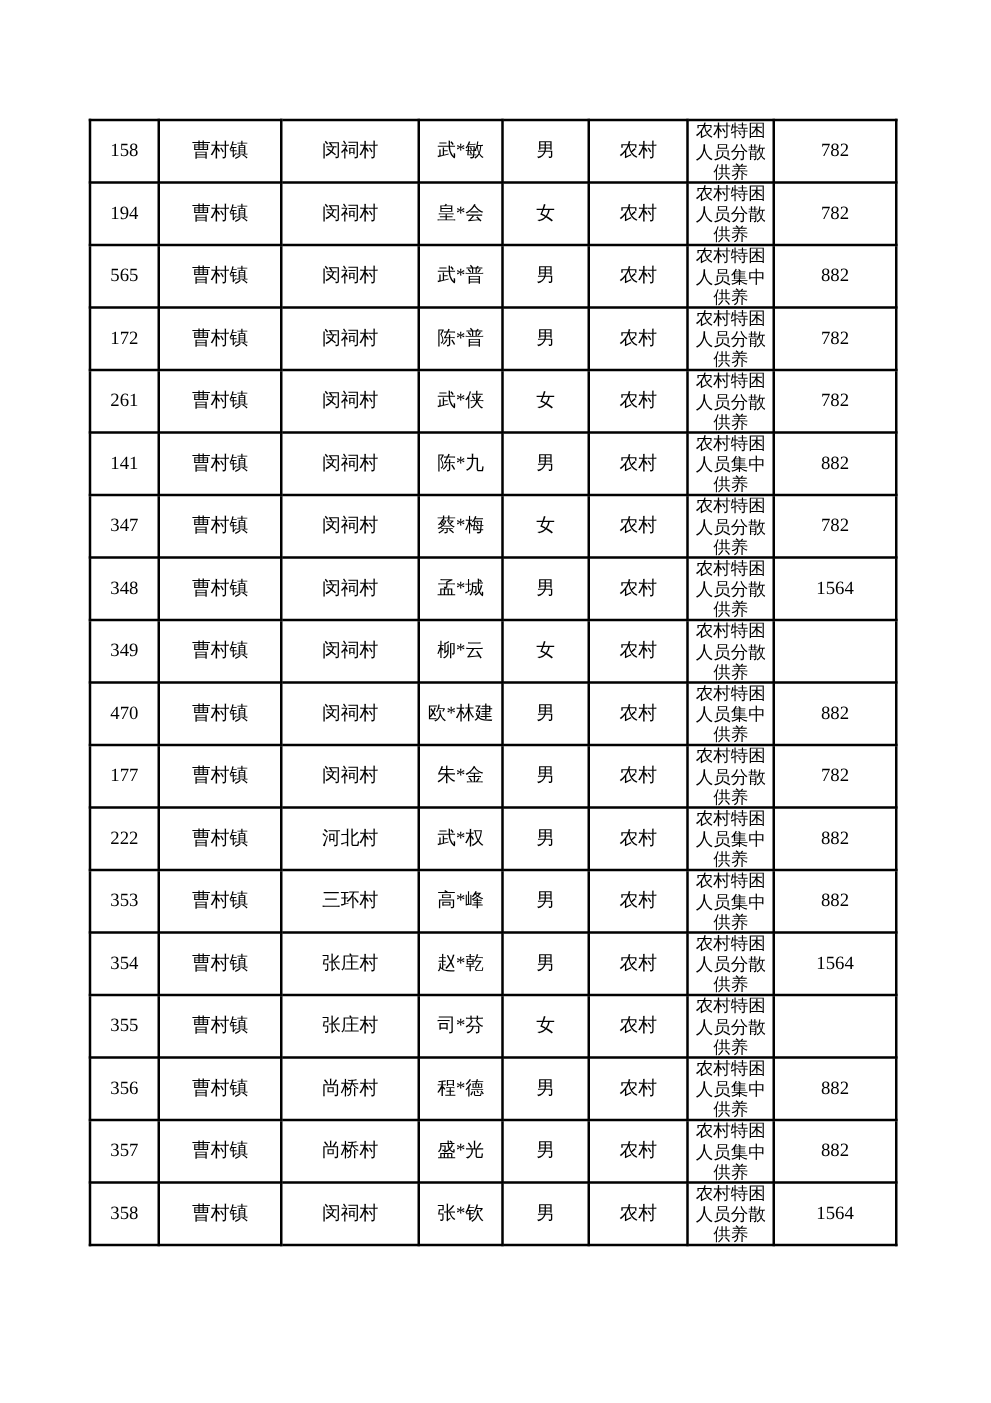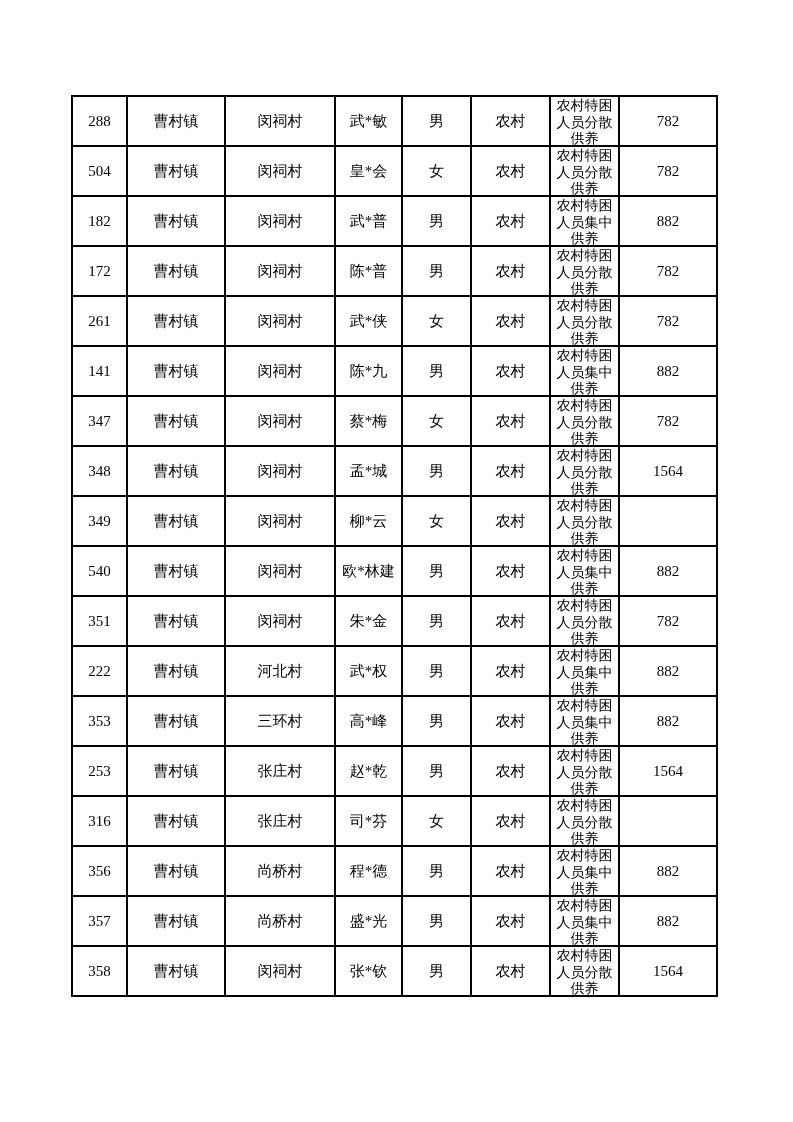--- a/index.html
+++ b/index.html
@@ -79,45 +79,45 @@
       <col class="w-town">
       <col class="w-village">
       <col class="w-name">
       <col class="w-gender">
       <col class="w-area">
       <col class="w-cat">
       <col class="w-amt">
     </colgroup>
     <tbody id="table-body">
         <tr>
-    <td class="c-no">288</td>
+    <td class="c-no">158</td>
     <td class="c-town">曹村镇</td>
     <td class="c-village">闵祠村</td>
     <td class="c-name">武*敏</td>
     <td class="c-gender">男</td>
     <td class="c-area">农村</td>
     <td class="c-cat">
       <span class="cat-wrap">农村特困人员分散供养</span>
     </td>
     <td class="c-amt">782</td>
   </tr>
         <tr>
-    <td class="c-no">504</td>
+    <td class="c-no">194</td>
     <td class="c-town">曹村镇</td>
     <td class="c-village">闵祠村</td>
     <td class="c-name">皇*会</td>
     <td class="c-gender">女</td>
     <td class="c-area">农村</td>
     <td class="c-cat">
       <span class="cat-wrap">农村特困人员分散供养</span>
     </td>
     <td class="c-amt">782</td>
   </tr>
         <tr>
-    <td class="c-no">182</td>
+    <td class="c-no">565</td>
     <td class="c-town">曹村镇</td>
     <td class="c-village">闵祠村</td>
     <td class="c-name">武*普</td>
     <td class="c-gender">男</td>
     <td class="c-area">农村</td>
     <td class="c-cat">
       <span class="cat-wrap">农村特困人员集中供养</span>
     </td>
     <td class="c-amt">882</td>
   </tr>
@@ -187,33 +187,33 @@
     <td class="c-village">闵祠村</td>
     <td class="c-name">柳*云</td>
     <td class="c-gender">女</td>
     <td class="c-area">农村</td>
     <td class="c-cat">
       <span class="cat-wrap">农村特困人员分散供养</span>
     </td>
     <td class="c-amt"></td>
   </tr>
         <tr>
-    <td class="c-no">540</td>
+    <td class="c-no">470</td>
     <td class="c-town">曹村镇</td>
     <td class="c-village">闵祠村</td>
     <td class="c-name">欧*林建</td>
     <td class="c-gender">男</td>
     <td class="c-area">农村</td>
     <td class="c-cat">
       <span class="cat-wrap">农村特困人员集中供养</span>
     </td>
     <td class="c-amt">882</td>
   </tr>
         <tr>
-    <td class="c-no">351</td>
+    <td class="c-no">177</td>
     <td class="c-town">曹村镇</td>
     <td class="c-village">闵祠村</td>
     <td class="c-name">朱*金</td>
     <td class="c-gender">男</td>
     <td class="c-area">农村</td>
     <td class="c-cat">
       <span class="cat-wrap">农村特困人员分散供养</span>
     </td>
     <td class="c-amt">782</td>
   </tr>
@@ -235,33 +235,33 @@
     <td class="c-village">三环村</td>
     <td class="c-name">高*峰</td>
     <td class="c-gender">男</td>
     <td class="c-area">农村</td>
     <td class="c-cat">
       <span class="cat-wrap">农村特困人员集中供养</span>
     </td>
     <td class="c-amt">882</td>
   </tr>
         <tr>
-    <td class="c-no">253</td>
+    <td class="c-no">354</td>
     <td class="c-town">曹村镇</td>
     <td class="c-village">张庄村</td>
     <td class="c-name">赵*乾</td>
     <td class="c-gender">男</td>
     <td class="c-area">农村</td>
     <td class="c-cat">
       <span class="cat-wrap">农村特困人员分散供养</span>
     </td>
     <td class="c-amt">1564</td>
   </tr>
         <tr>
-    <td class="c-no">316</td>
+    <td class="c-no">355</td>
     <td class="c-town">曹村镇</td>
     <td class="c-village">张庄村</td>
     <td class="c-name">司*芬</td>
     <td class="c-gender">女</td>
     <td class="c-area">农村</td>
     <td class="c-cat">
       <span class="cat-wrap">农村特困人员分散供养</span>
     </td>
     <td class="c-amt"></td>
   </tr>

